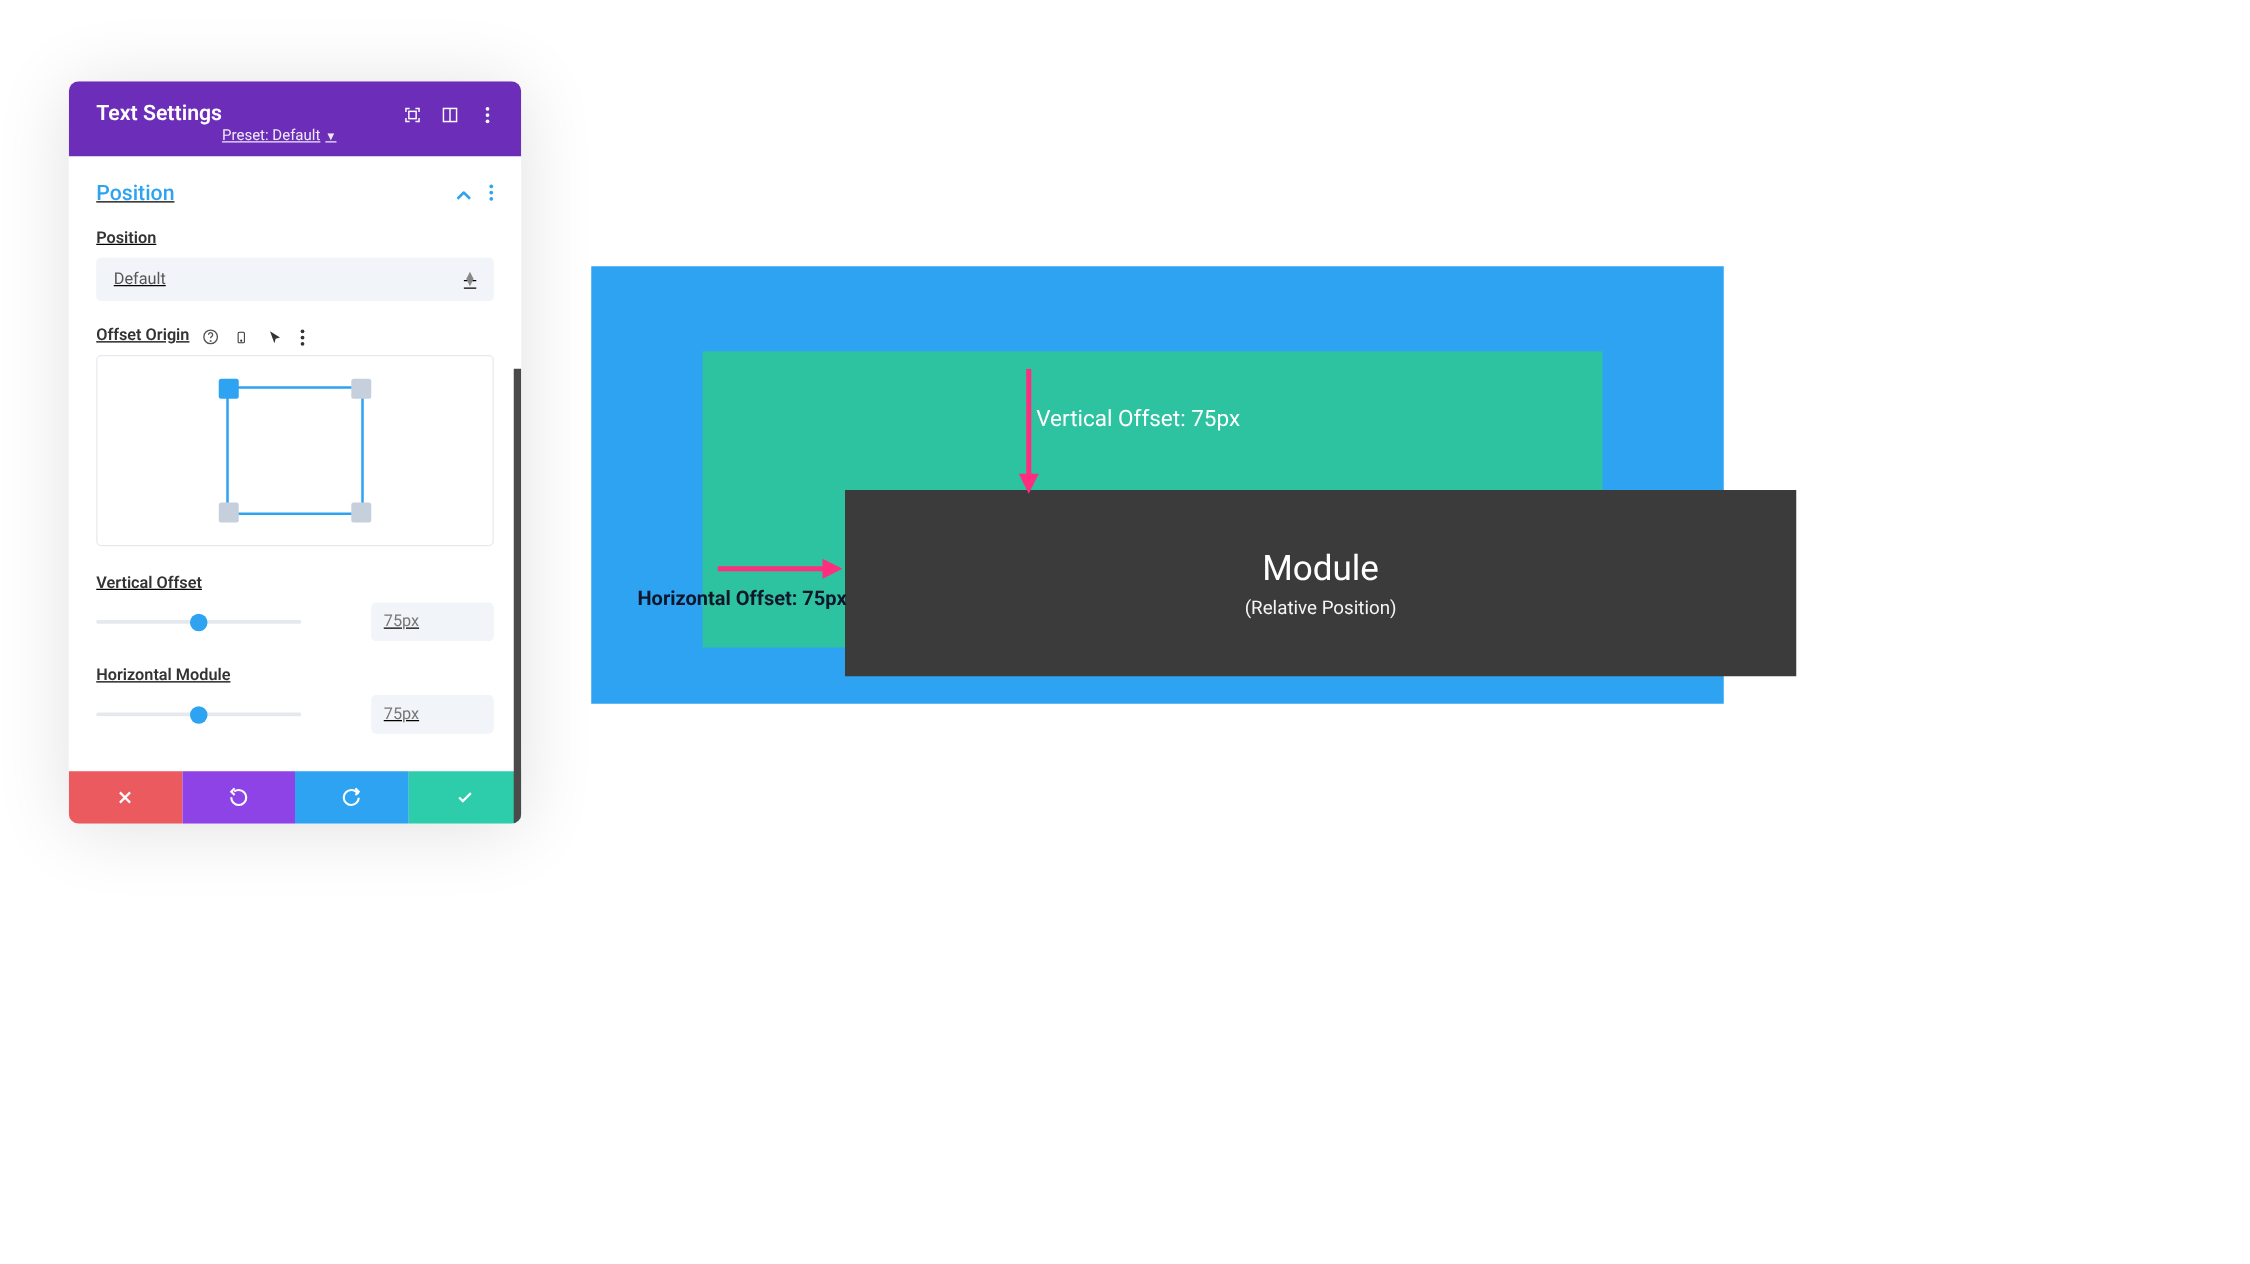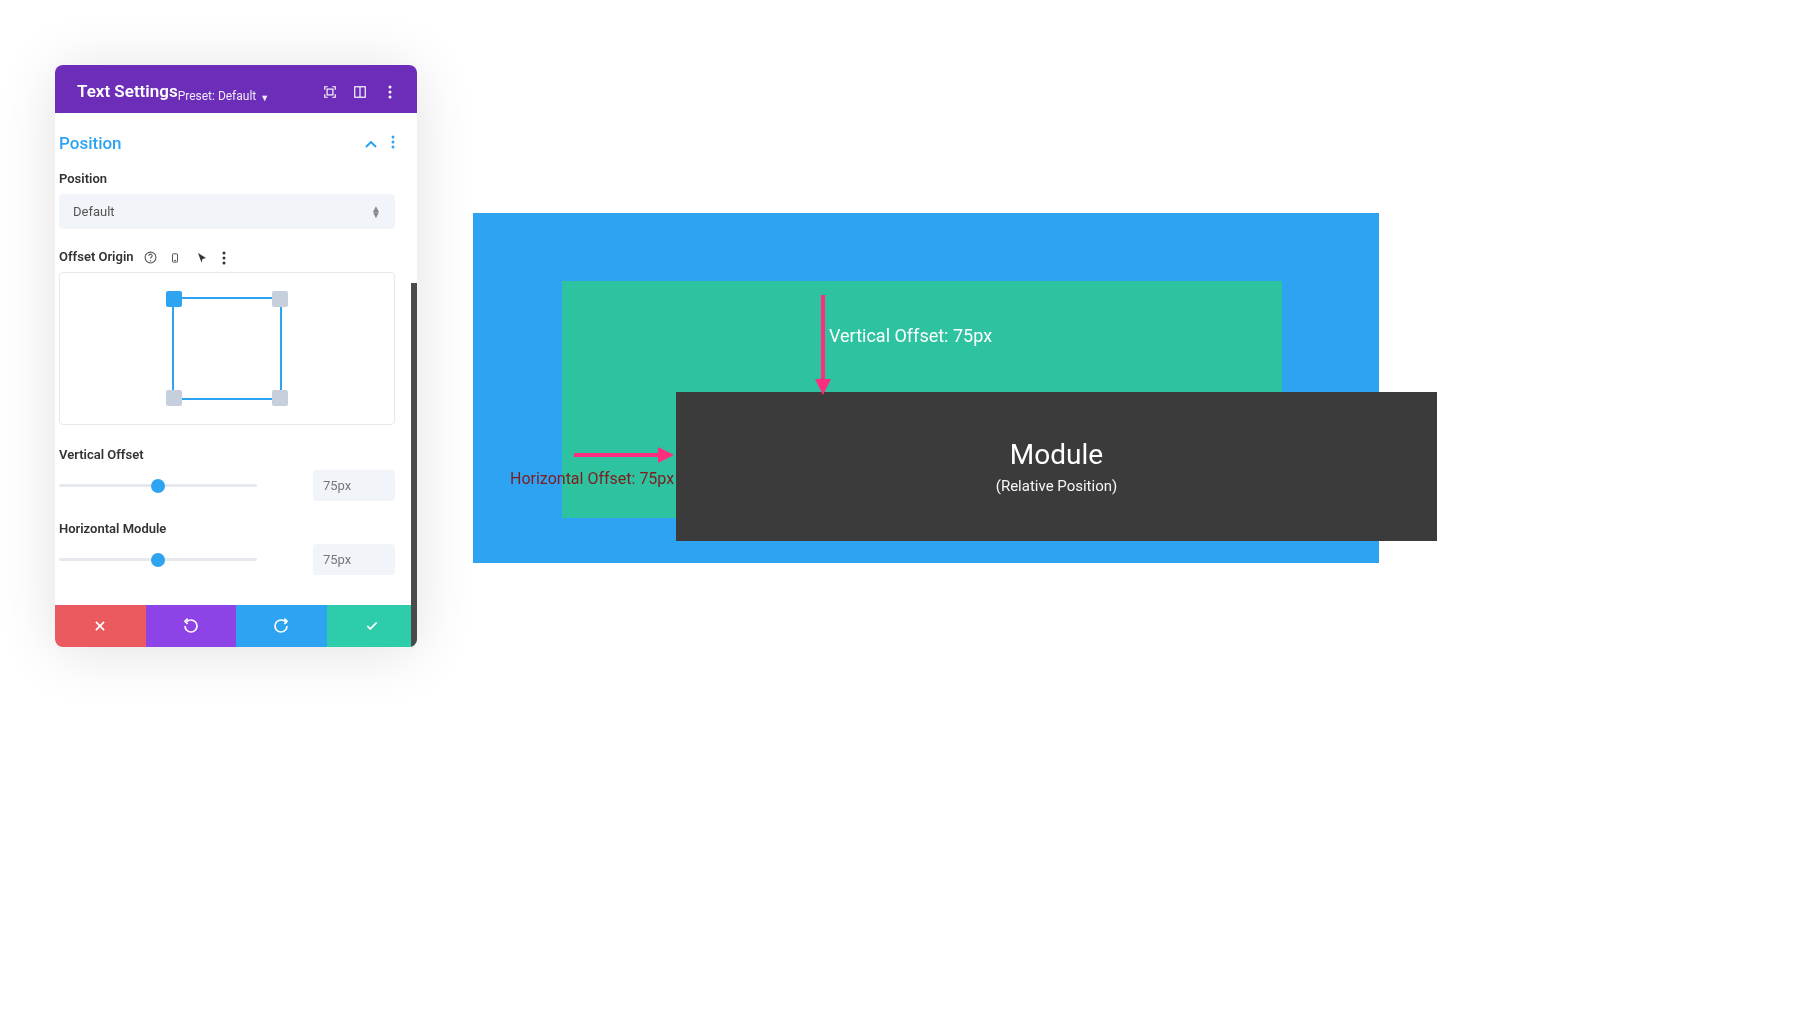--- a/index.html
+++ b/index.html
@@ -19,41 +19,42 @@
 .panel-header {
   background: #6c2eb9;
   color: #fff;
   padding: 16px 20px 10px 22px;
   display: flex;
   justify-content: space-between;
   align-items: flex-start;
 }
 .panel-header-left { display: flex; }
 .panel-title { font-size: 17px; font-weight: 600; }
-.panel-preset { font-size: 12px; opacity: 0.9; margin-top: 8px; display: flex; align-items: flex-end; gap: 4px; }
+.panel-preset { font-size: 12px; opacity: 0.9; margin-top: 20px; display: flex; align-items: flex-end; gap: 4px; text-decoration: underline; }
 .panel-header-icons { display: flex; gap: 16px; align-items: center; padding-top: 4px; }
 .header-icon { width: 14px; height: 14px; cursor: pointer; display: flex; align-items: center; justify-content: center; }
 
 .tabs {
   background: #8e43e7;
   display: flex;
 }
 .tab {
   padding: 12px 22px;
   color: #fff;
   font-size: 14px;
   cursor: pointer;
 }
 .tab.active { background: #a259f0; }
 
 .panel-body {
-  padding: 20px 22px 10px 4px;
+  padding: 20px 22px 10px 22px;
   max-height: 560px;
   overflow-y: auto;
   position: relative;
+  text-decoration: underline;
 }
 .scrollbar-track {
   position: absolute;
   right: 0;
   top: 170px;
   width: 6px;
   height: 475px;
   background: #4a4a4a;
 }
 
@@ -137,21 +138,21 @@
 .slider-thumb {
   position: absolute;
   width: 14px;
   height: 14px;
   background: #2ea3f2;
   border-radius: 50%;
   top: 50%;
   transform: translate(-50%, -50%);
 }
 .slider-value {
-  width: 82px;
+  width: 98px;
   background: #f1f5f9;
   border-radius: 4px;
   padding: 8px 10px;
   font-size: 13px;
   color: #777;
   margin-left: 38px;
 }
 
 .panel-footer {
   display: flex;
@@ -218,23 +219,23 @@
   left: 356px;
   top: 112px;
   color: #fff;
   font-size: 18px;
   font-weight: 400;
 }
 .label-h {
   position: absolute;
   left: 37px;
   top: 256px;
-  color: #7f1d1d;
+  color: #0f172a;
   font-size: 16px;
-  font-weight: 400;
+  font-weight: 700;
 }
 </style>
 </head>
 <body>
 
 <div class="panel">
   <div class="panel-header">
     <div class="panel-header-left">
       <div class="panel-title">Text Settings</div>
       <div class="panel-preset">

